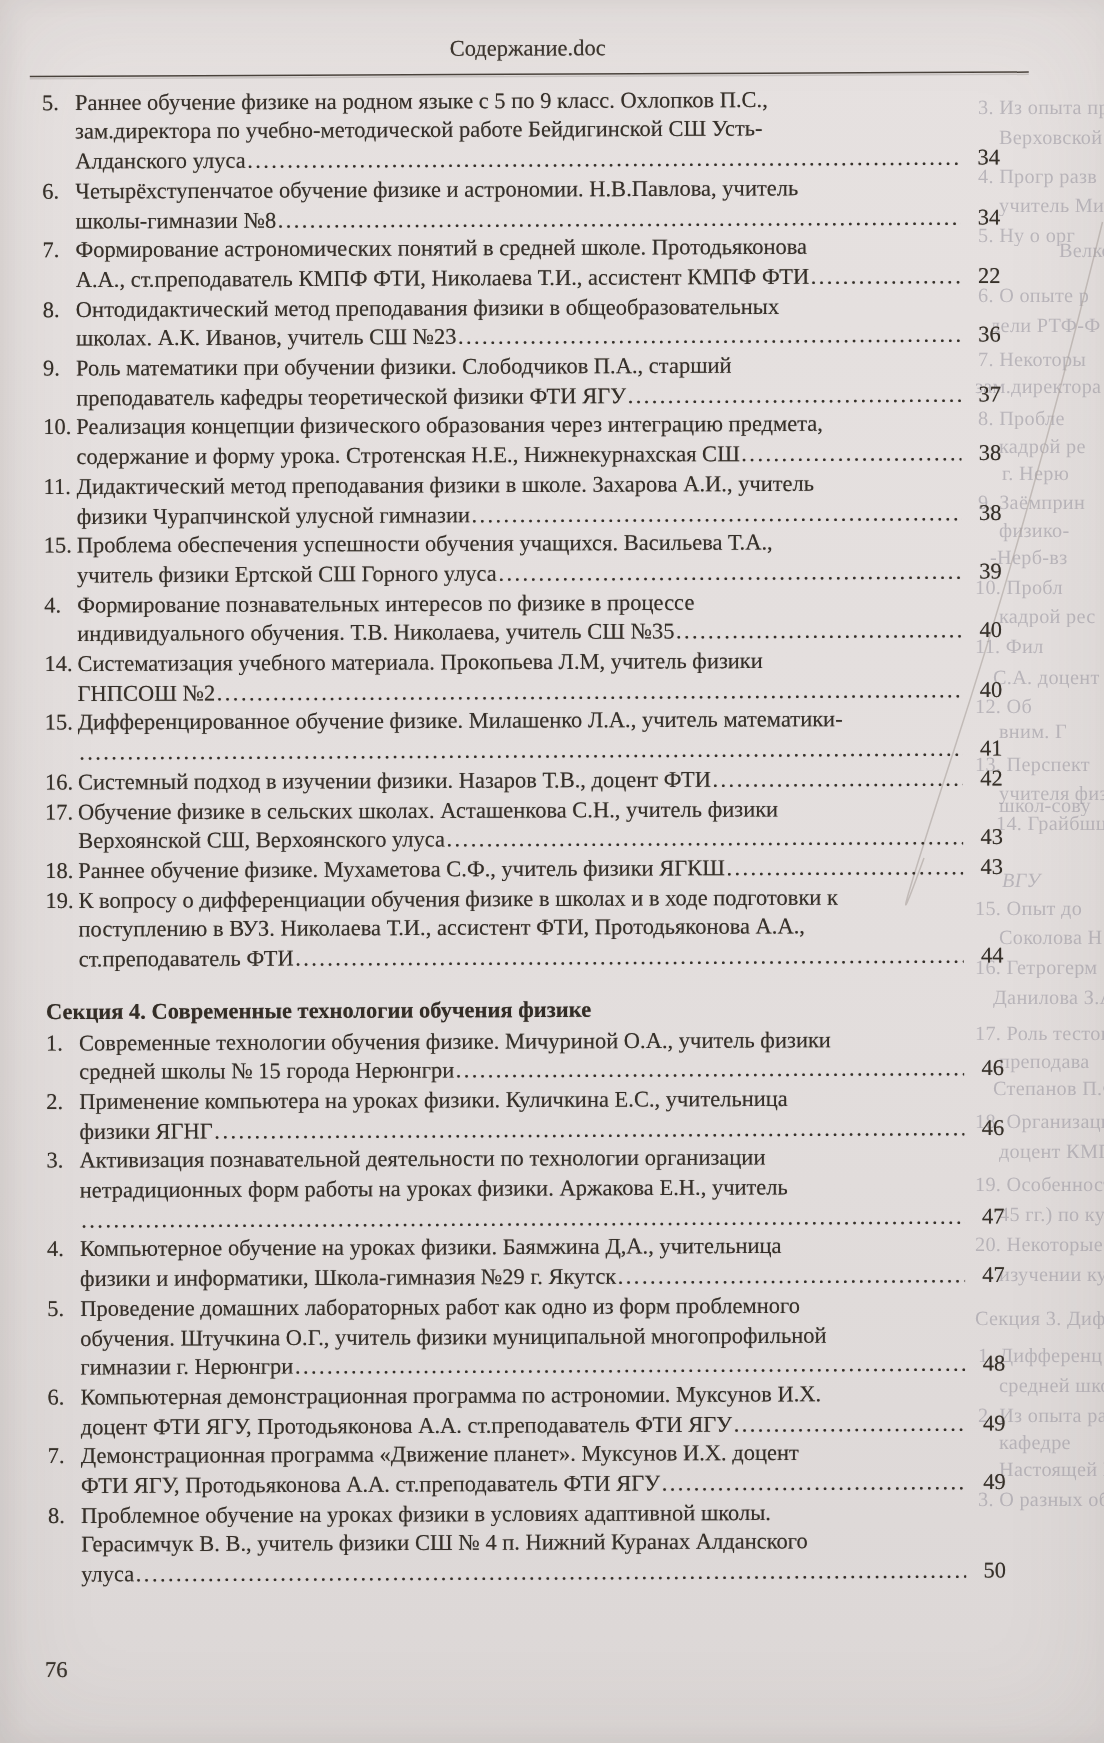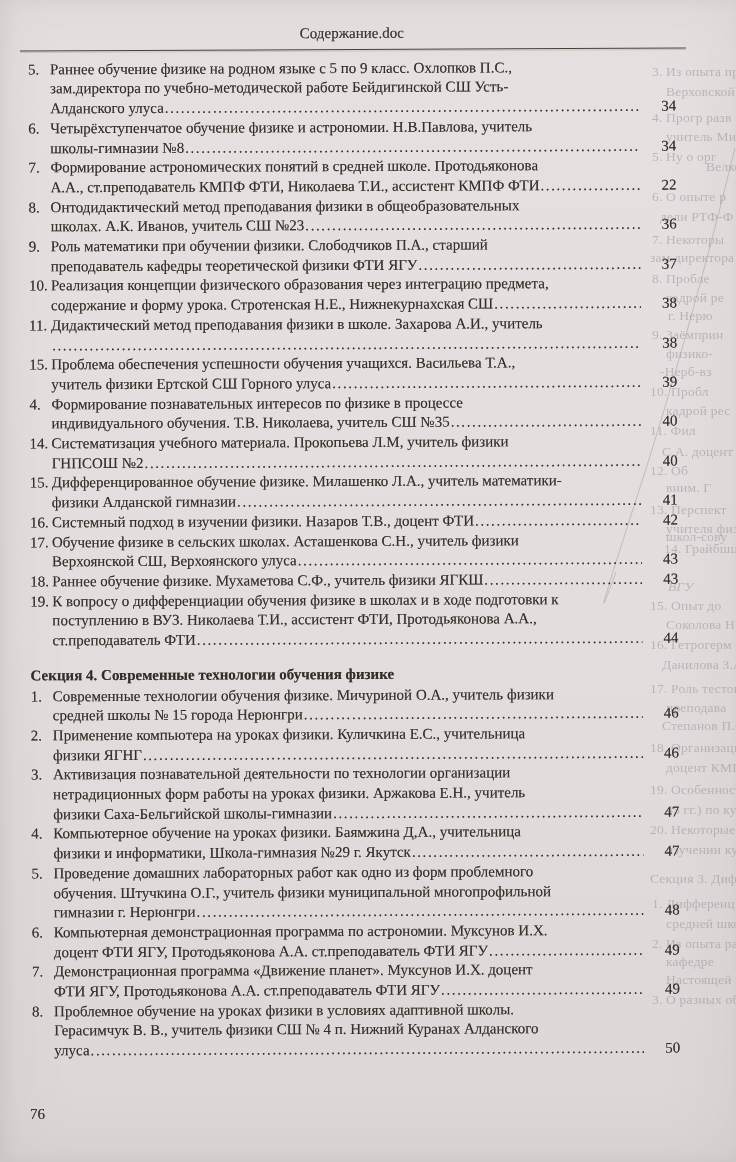--- a/index.html
+++ b/index.html
@@ -55,21 +55,21 @@
   .body { flex: 1 1 auto; min-width: 0; }
   .line { white-space: nowrap; overflow: hidden; }
   .line.last { display: flex; align-items: baseline; }
   .line.last .t { flex: none; }
   .dots {
     flex: 1 1 auto; min-width: 0;
     overflow: hidden; white-space: nowrap;
     letter-spacing: 1.6px;
     margin: 0 2px 0 1px;
   }
-  .pg { flex: none; width: 34px; text-align: right; }
+  .pg { flex: none; width: 34px; text-align: center; }
   .section-heading {
     font-weight: bold;
     margin-top: 15px;
     margin-bottom: 1px;
     color: #332d26;
   }
   .folio {
     position: absolute; left: 30px; top: 1106px; z-index: 3;
     font-family: "Liberation Serif", serif;
     font-size: 15px; color: #3a342d;
@@ -205,20 +205,21 @@
               <span class="dots">..........................................................................................................................................................................</span>
               <span class="pg">38</span>
             </div>
           </div>
         </div>
         <div class="entry">
           <span class="num">11.</span>
           <div class="body">
             <div class="line">Дидактический метод преподавания физики в школе. Захарова А.И., учитель</div>
             <div class="line last">
+              <span class="t">физики Чурапчинской улусной гимназии</span>
               <span class="dots">..........................................................................................................................................................................</span>
               <span class="pg">38</span>
             </div>
           </div>
         </div>
         <div class="entry">
           <span class="num">15.</span>
           <div class="body">
             <div class="line">Проблема обеспечения успешности обучения учащихся. Васильева Т.А.,</div>
             <div class="line last">
@@ -248,21 +249,20 @@
               <span class="dots">..........................................................................................................................................................................</span>
               <span class="pg">40</span>
             </div>
           </div>
         </div>
         <div class="entry">
           <span class="num">15.</span>
           <div class="body">
             <div class="line">Дифференцированное обучение физике. Милашенко Л.А., учитель математики-</div>
             <div class="line last">
-              <span class="t">физики Алданской гимназии</span>
               <span class="dots">..........................................................................................................................................................................</span>
               <span class="pg">41</span>
             </div>
           </div>
         </div>
         <div class="entry">
           <span class="num">16.</span>
           <div class="body">
             <div class="line last">
               <span class="t">Системный подход в изучении физики. Назаров Т.В., доцент ФТИ</span>
@@ -330,21 +330,20 @@
               <span class="pg">46</span>
             </div>
           </div>
         </div>
         <div class="entry">
           <span class="num">3.</span>
           <div class="body">
             <div class="line">Активизация познавательной деятельности по технологии организации</div>
             <div class="line">нетрадиционных форм работы на уроках физики. Аржакова Е.Н., учитель</div>
             <div class="line last">
-              <span class="t">физики Саха-Бельгийской школы-гимназии</span>
               <span class="dots">..........................................................................................................................................................................</span>
               <span class="pg">47</span>
             </div>
           </div>
         </div>
         <div class="entry">
           <span class="num">4.</span>
           <div class="body">
             <div class="line">Компьютерное обучение на уроках физики. Баямжина Д,А., учительница</div>
             <div class="line last">

